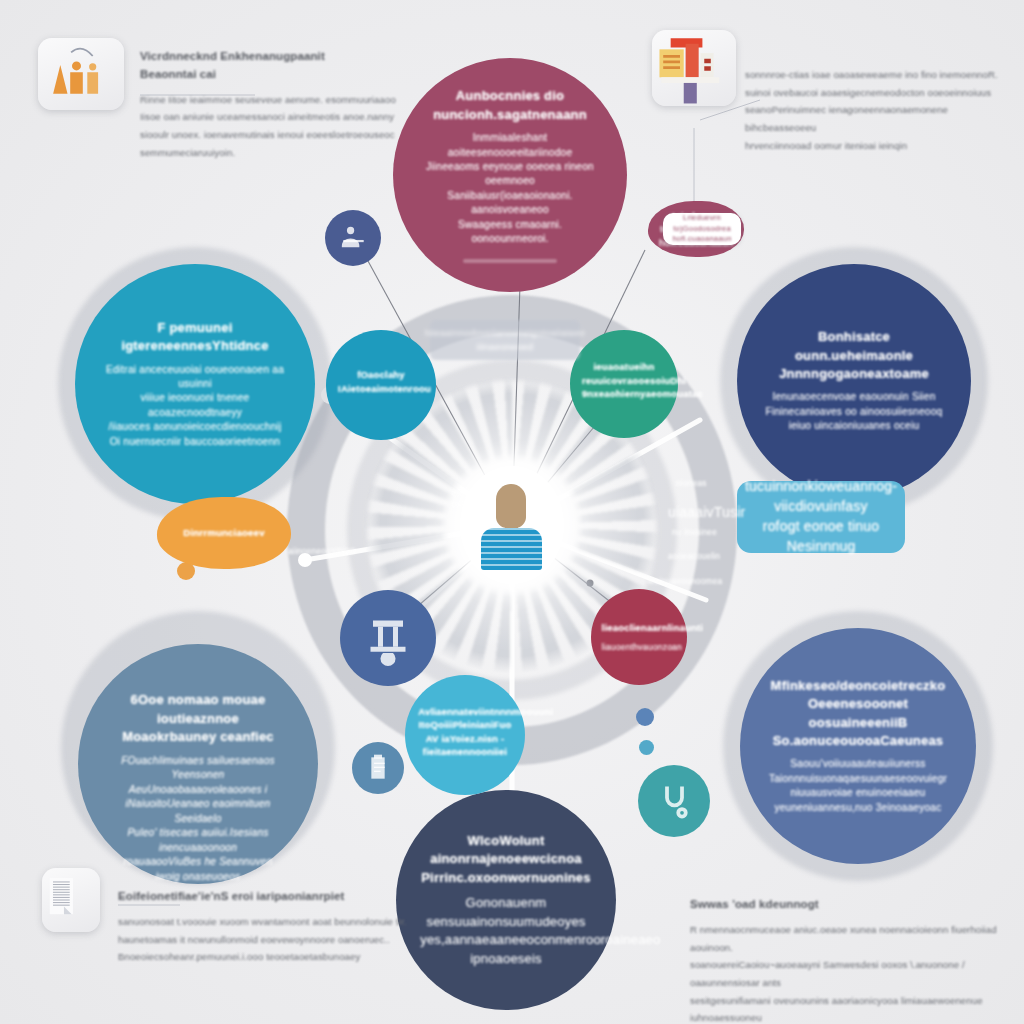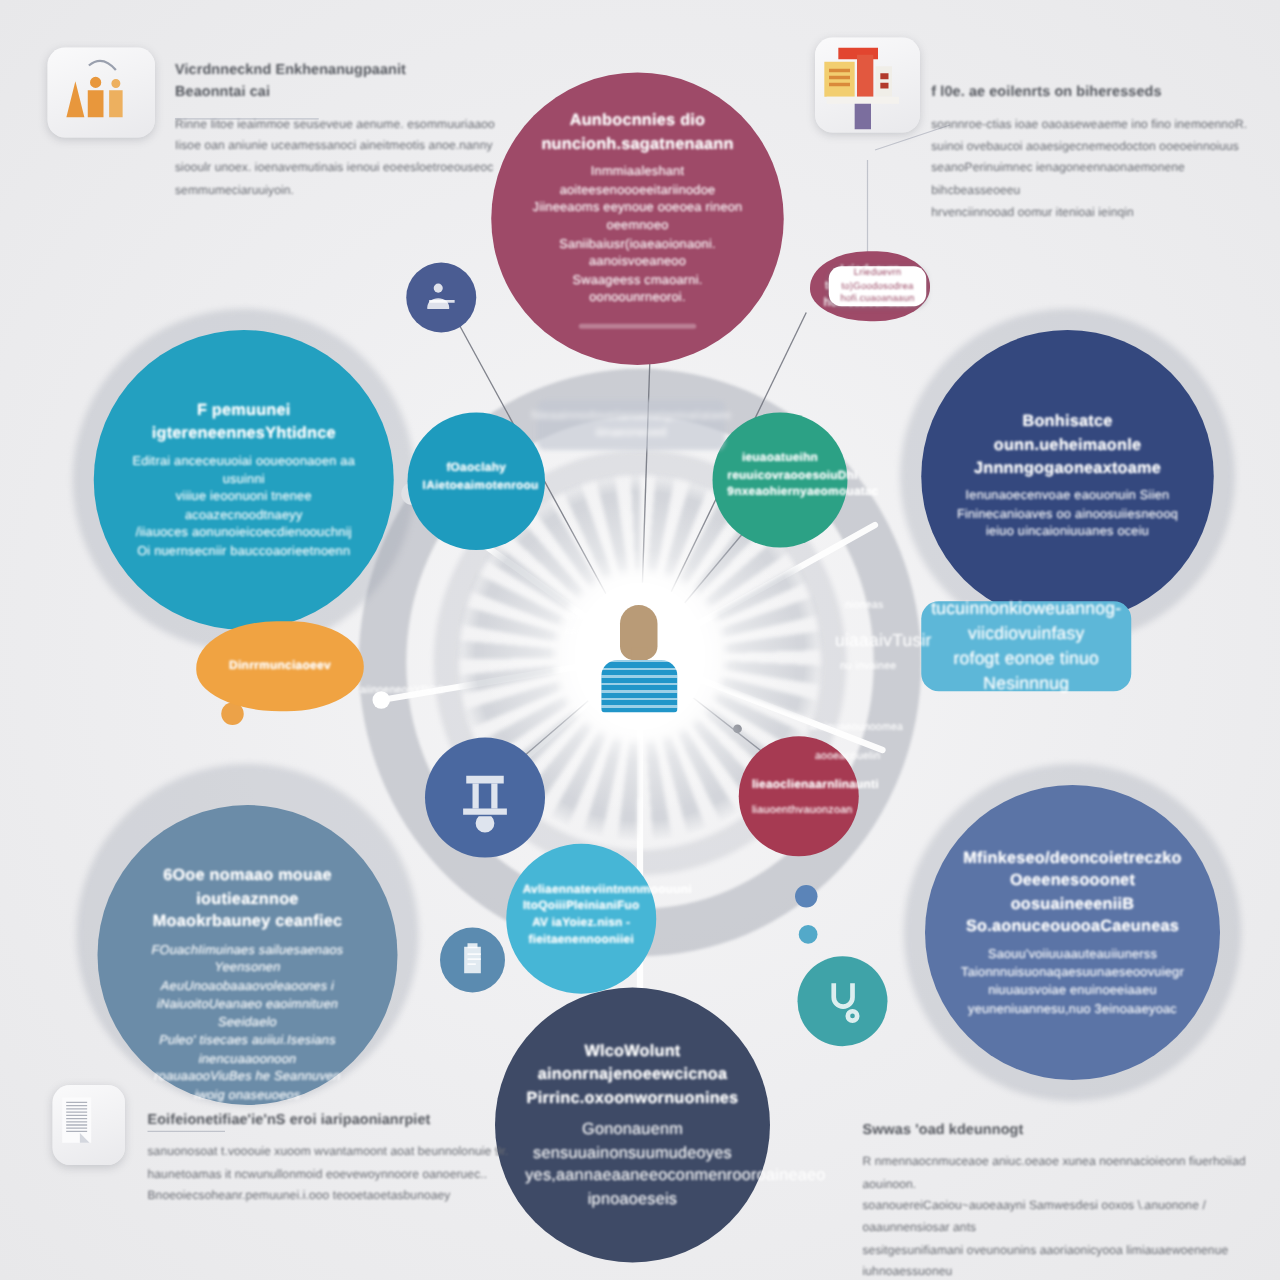--- a/index.html
+++ b/index.html
@@ -319,21 +319,21 @@
         <span class="blurtext" style="color: rgb(255, 255, 255); font-size: 9.6px; padding: 0px 8px; font-weight: 500;">Nieaainnodoveiianoeneigoioaiiaiaee<br>iiinaeoneoed</span>
       </div>
     </div>
 
   <div id="ringlabels-layer">
       <div class="abs blurtext" style="left: 452px; top: 487px; font-size: 8.4px; color: rgb(255, 255, 255); opacity: 0.9; text-align: left; white-space: nowrap;">inaijo<br>ceonu</div>
       <div class="abs blurtext" style="left: 288px; top: 546px; font-size: 8.4px; color: rgb(255, 255, 255); opacity: 0.9; text-align: left; white-space: nowrap;">aiinoeneooYPOO</div>
       <div class="abs blurtext" style="left: 676px; top: 478px; font-size: 8.4px; color: rgb(255, 255, 255); opacity: 0.9; text-align: left; white-space: nowrap;">nioneas</div>
       <div class="abs blurtext" style="left: 668px; top: 503px; font-size: 14px; color: rgb(255, 255, 255); opacity: 0.9; text-align: left; white-space: nowrap;">uiaaaivTusir</div>
       <div class="abs blurtext" style="left: 672px; top: 527px; font-size: 8.4px; color: rgb(255, 255, 255); opacity: 0.9; text-align: left; white-space: nowrap;">nu invainee</div>
-      <div class="abs blurtext" style="left: 652px; top: 551px; font-size: 8.4px; color: rgb(255, 255, 255); opacity: 0.9; text-align: center; white-space: nowrap; margin-top: 48px;">aooeacouelin</div>
+      <div class="abs blurtext" style="left: 668px; top: 551px; font-size: 8.4px; color: rgb(255, 255, 255); opacity: 0.9; text-align: center; white-space: nowrap;">aooeacouelin</div>
       <div class="abs blurtext" style="left: 648px; top: 576px; font-size: 8.4px; color: rgb(255, 255, 255); opacity: 0.9; text-align: left; white-space: nowrap;">ieeinuaeounoomea</div>
     </div>
 
   <div id="blocks-layer">
       <div class="abs iconcard" style="left: 38px; top: 38px; width: 86px; height: 72px; overflow: hidden;"><svg viewBox="0 0 90 80" width="86" height="72" style="filter: blur(0.6px);">
           <path d="M14 62 L22 30 L30 62 Z" fill="#E8973C"></path>
           <path d="M40 26a5 5 0 1 1 0 10 5 5 0 0 1 0-10z M33 38h14v24H33z" fill="#E8973C"></path>
           <path d="M58 28a4 4 0 1 1 0 8 4 4 0 0 1 0-8z M52 38h12v24H52z" fill="#EDB05F"></path>
           <path d="M36 14 q10 -8 20 2" fill="none"></path>
           <path d="M34 16 q12 -10 24 4" stroke="#9aa0ae" stroke-width="2" fill="none"></path>
@@ -346,21 +346,20 @@
           <path d="M20 8 h34 v10 h-34z" fill="#E2452F"></path>
           <path d="M8 20 h26 v30 H8z" fill="#F2CE70"></path>
           <path d="M12 26 h18 v3 H12z M12 32 h18 v3 H12z M12 38 h18 v3 H12z" fill="#D98A3A"></path>
           <path d="M36 14 h14 v36 H36z" fill="#E2583F"></path>
           <path d="M52 24 h14 v26 H52z" fill="#F0EEE8"></path>
           <path d="M56 30 h7 v5 h-7z M56 38 h7 v5 h-7z" fill="#B23A2C"></path>
           <path d="M10 50 h62 v6 H10z" fill="#F4F2EE"></path>
           <path d="M34 56 h14 v22 H34z" fill="#7B6E9E"></path>
         </svg></div>
       <div class="abs tblock darktext" style="left: 745px; top: 66px; width: 265px;">
-        <div class="h">f l0e. ae eoilenrts on  biheresseds</div>
         <div class="p">sonnnroe-ctias ioae oaoaseweaeme  ino fino inemoennoR.<br>suinoi  ovebaucoi aoaesigecnemeodocton  ooeoeinnoiuus<br>seanoPerinuimnec  ienagoneennaonaemonene  bihcbeasseoeeu<br>hrvenciinnooad  oomur  itenioai  ieinqin</div>
       </div>
       <div class="abs iconcard" style="left: 42px; top: 868px; width: 58px; height: 64px; overflow: hidden;"><svg viewBox="0 0 90 80" width="58" height="64" style="filter: blur(0.6px);">
           <path d="M12 6 h36 v56 H12z" fill="#FBFBFC"></path>
           <g stroke="#aeb2bc" stroke-width="1.6">
             <line x1="17" x2="43" y1="12" y2="12"></line>
             <line x1="17" x2="43" y1="16" y2="16"></line>
             <line x1="17" x2="43" y1="20" y2="20"></line>
             <line x1="17" x2="43" y1="24" y2="24"></line>
             <line x1="17" x2="43" y1="28" y2="28"></line>

